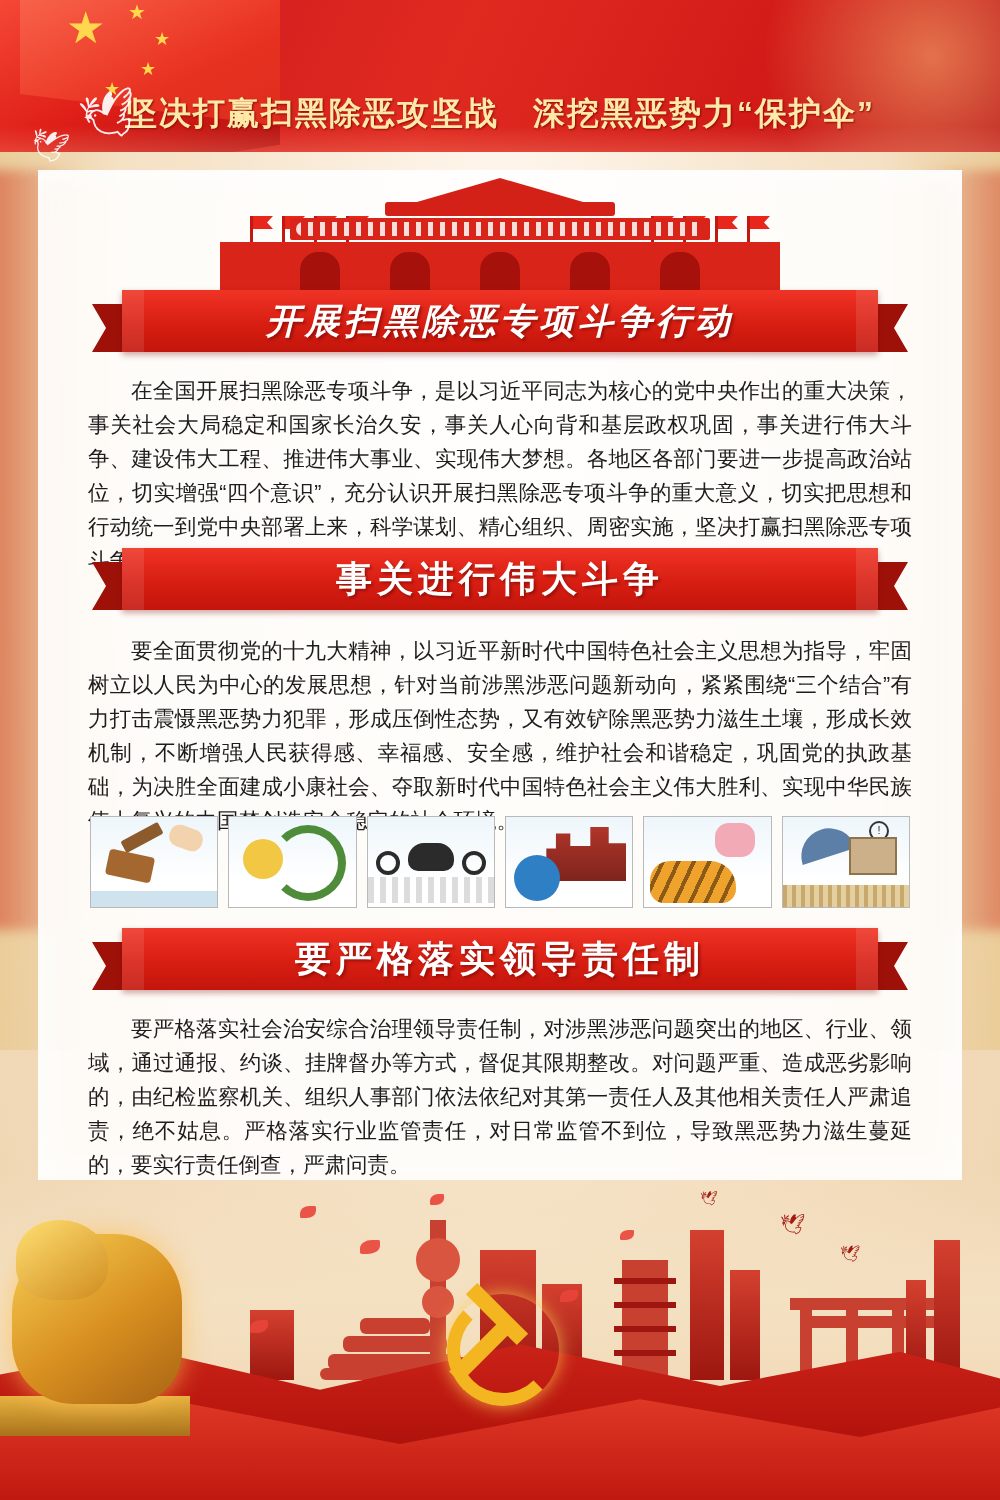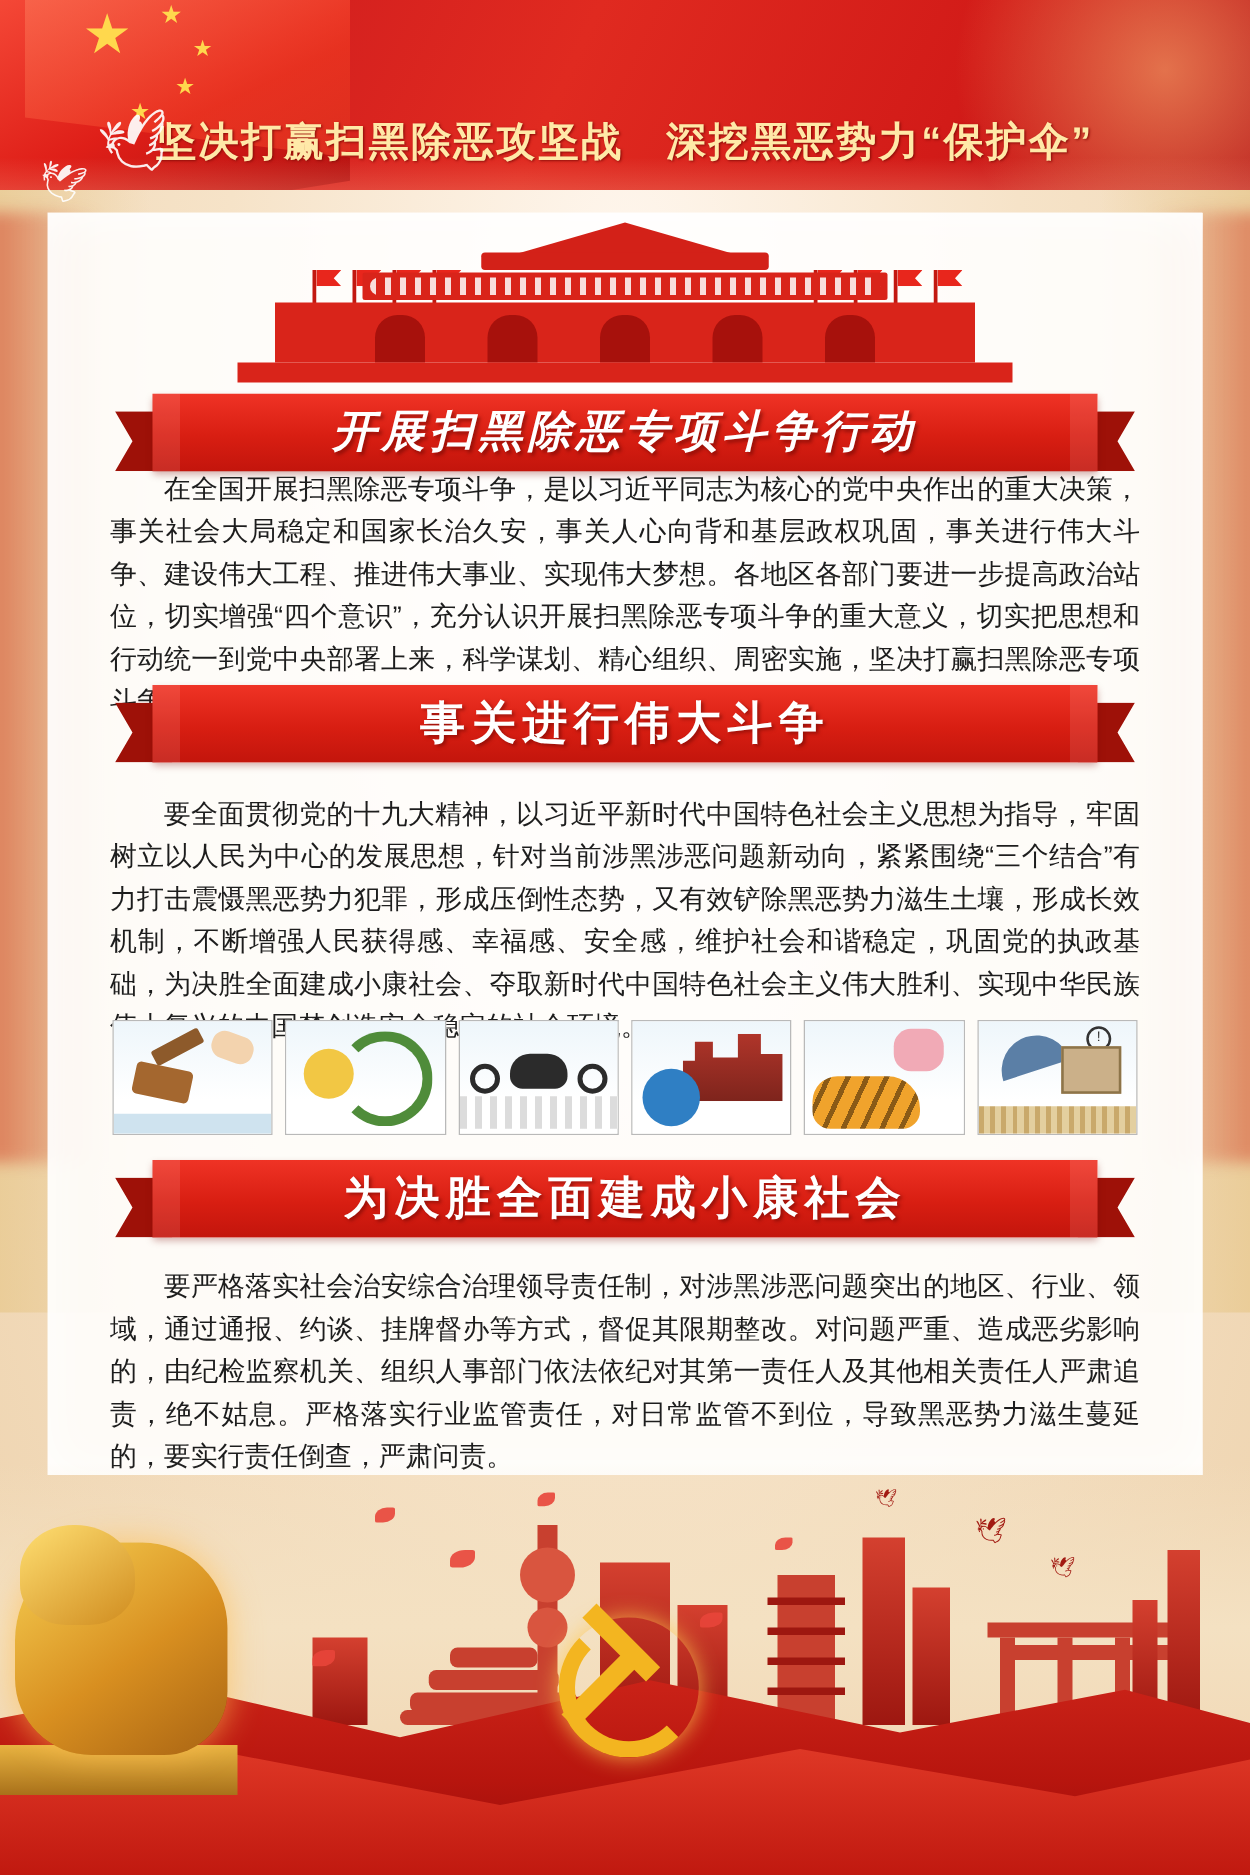--- a/index.html
+++ b/index.html
@@ -151,21 +151,21 @@
   }
   .ribbon .band:before{left:0;}
   .ribbon .band:after{right:0;}
   .ribbon .txt{
     position:absolute;left:0;right:0;top:0;height:62px;line-height:62px;
     text-align:center;color:#fff;font-size:36px;font-weight:bold;letter-spacing:5px;
     text-shadow:2px 2px 3px rgba(110,8,4,.6);
     font-family:"DejaVu Sans","Liberation Sans",sans-serif;
   }
   
-  .ribbon-action{top:290px;margin-top:25px;}
+  .ribbon-action{top:290px;}
   .ribbon-action .txt{
     font-style:italic;font-size:35px;letter-spacing:4px;
   }
   .ribbon-req{top:548px;}
   .ribbon-resp{top:928px;}
 
   
   .para{
     position:absolute;left:88px;width:824px;
     font-size:21.5px;line-height:34px;color:#1d1d1d;
@@ -371,21 +371,21 @@
         <div class="umbrella"></div>
       <div class="box"></div>
         <div class="grass"></div>
     </div>
   </div>
 
   <div class="ribbon ribbon-resp">
     <div class="tail-l"></div>
     <div class="tail-r"></div>
     <div class="band"></div>
-    <div class="txt">为决胜全面建成小康社会</div>
+    <div class="txt">要严格落实领导责任制</div>
   </div>
 
   <div class="para para3">要严格落实社会治安综合治理领导责任制，对涉黑涉恶问题突出的地区、行业、领域，通过通报、约谈、挂牌督办等方式，督促其限期整改。对问题严重、造成恶劣影响的，由纪检监察机关、组织人事部门依法依纪对其第一责任人及其他相关责任人严肃追责，绝不姑息。严格落实行业监管责任，对日常监管不到位，导致黑恶势力滋生蔓延的，要实行责任倒查，严肃问责。</div>
 
   <div class="bottom">
     <div class="bt-sky"></div>
 
     <div class="skyline">
       <div class="bld" style="left:20px;width:44px;height:70px;"></div>
       <div class="temple">

